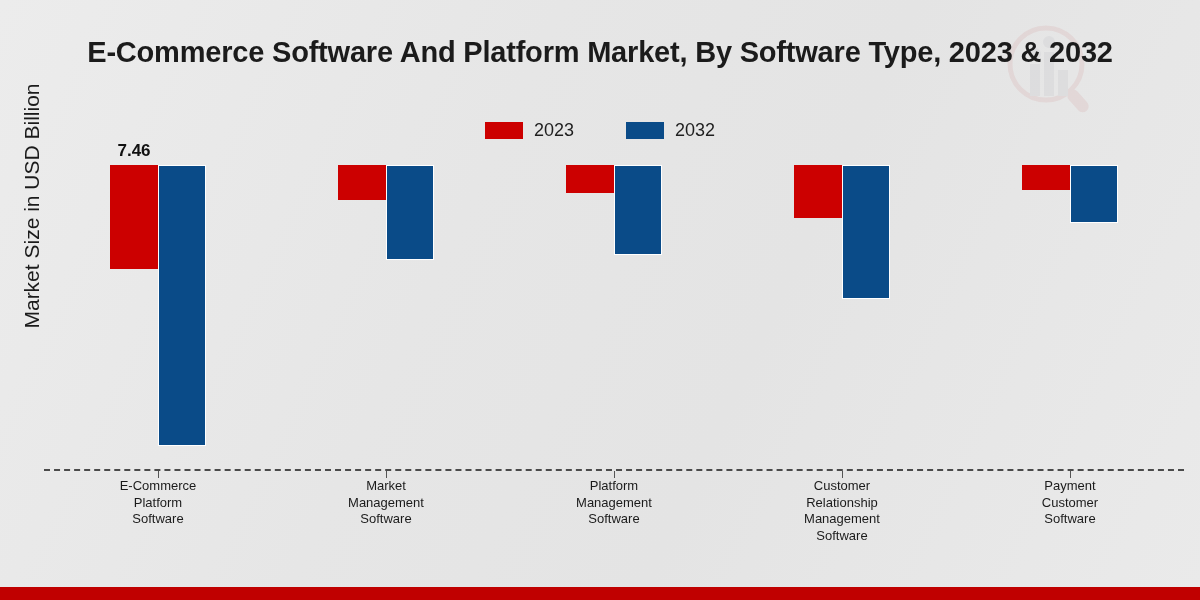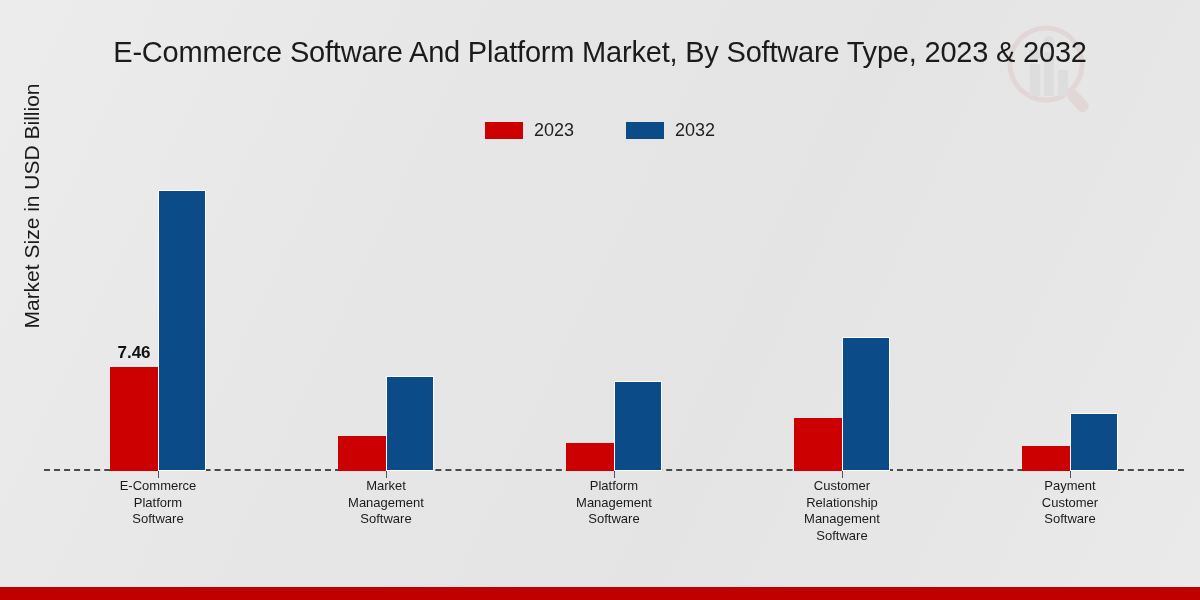--- a/index.html
+++ b/index.html
@@ -35,21 +35,21 @@
   }
 
   
   .chart-title {
     position: absolute;
     left: 0;
     top: 36px;
     width: 1200px;
     text-align: center;
     font-size: 29px;
-    font-weight: 400;
+    font-weight: 700;
     color: #1b1b1b;
     letter-spacing: -0.2px;
     white-space: nowrap;
   }
 
   
   .legend {
     position: absolute;
     top: 120px;
     left: 0;
@@ -111,21 +111,20 @@
     bottom: 0;
     width: 1140px;
     height: 306px;
     display: flex;
   }
   .bar-group {
     flex: 1 1 0;
     position: relative;
     height: 100%;
     display: flex;
-    align-items: flex-end;
     justify-content: center;
   }
   .bar {
     width: 48px;
     position: relative;
     box-sizing: border-box;
   }
   .bar.series-2023 { background: #cc0000; }
   .bar.series-2032 { background: #0a4b88; border: 1px solid #ffffff; }
 

